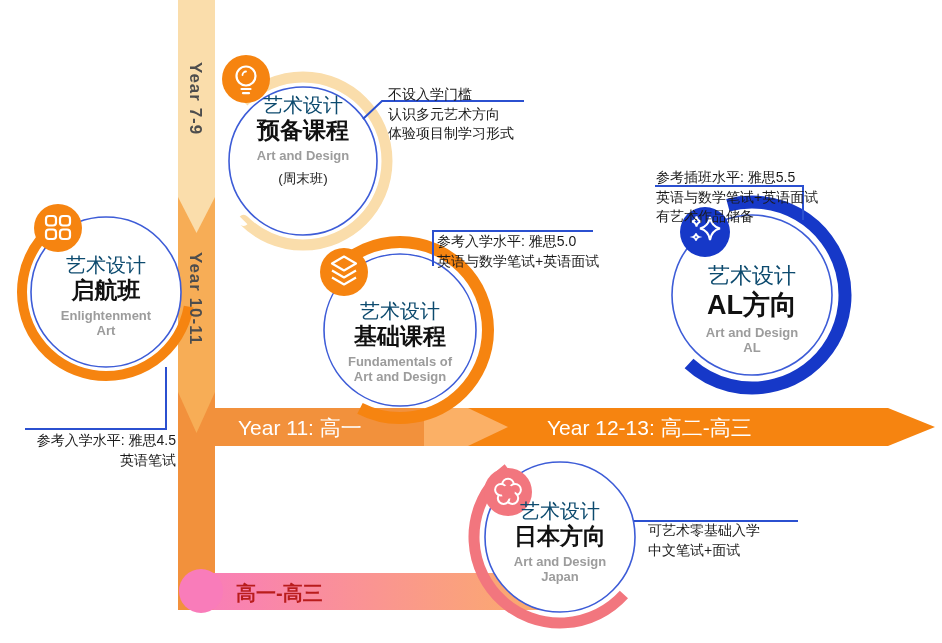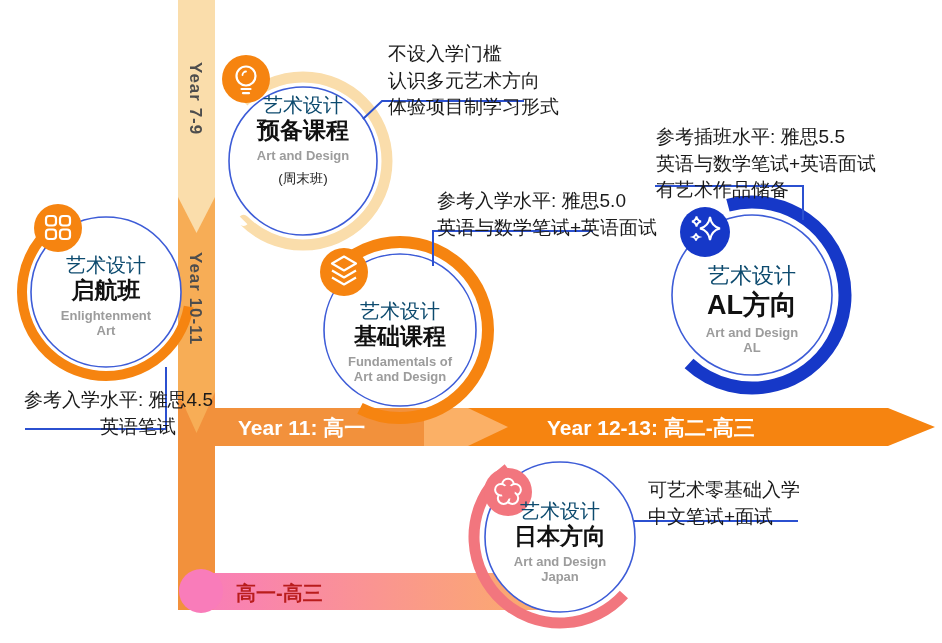--- a/index.html
+++ b/index.html
@@ -4,32 +4,32 @@
 <style>
   html,body{margin:0;padding:0;background:#ffffff;}
   .canvas{position:relative;width:942px;height:643px;background:#ffffff;overflow:hidden;
           font-family:"Liberation Sans", sans-serif;}
   .abs{position:absolute;}
   svg{display:block;}
   
   .vlabel{position:absolute;writing-mode:vertical-rl;text-orientation:sideways;
           font-weight:bold;font-size:17px;color:#4d4d4d;letter-spacing:1px;white-space:nowrap;}
   
-  .hlabel{position:absolute;font-weight:bold;font-size:21px;color:#ffffff;white-space:nowrap;}
+  .hlabel{position:absolute;font-weight:normal;font-size:21px;color:#ffffff;white-space:nowrap;}
   .plabel{position:absolute;font-weight:bold;font-size:20px;color:#b91c1c;white-space:nowrap;text-align:right;}
   
   .node-text{position:absolute;width:180px;text-align:center;}
   .t1{font-size:20px;font-weight:normal;color:#0c4a6e;line-height:1.2;}
   .t2{font-size:23px;font-weight:bold;color:#111111;line-height:1.2;}
   .t1.big{font-size:22px;}
   .t2.med{font-size:27px;}
   .sub{font-size:13px;font-weight:bold;color:#9c9c9c;line-height:1.2;margin-top:3px;}
   .note{font-size:13.5px;color:#222222;margin-top:7px;}
   
-  .anno{position:absolute;font-size:19px;color:#1a1a1a;line-height:1.4;white-space:nowrap;}
+  .anno{position:absolute;font-size:14px;color:#1a1a1a;line-height:1.4;white-space:nowrap;margin-top:44px;}
   .anno.right{text-align:right;}
   .icon-wrap{position:absolute;width:60px;height:60px;}
 </style>
 </head>
 <body>
 
 <div class="canvas">
 
   <svg class="abs" style="left:0;top:0;" width="942" height="643" viewBox="0 0 942 643">
     <defs>

